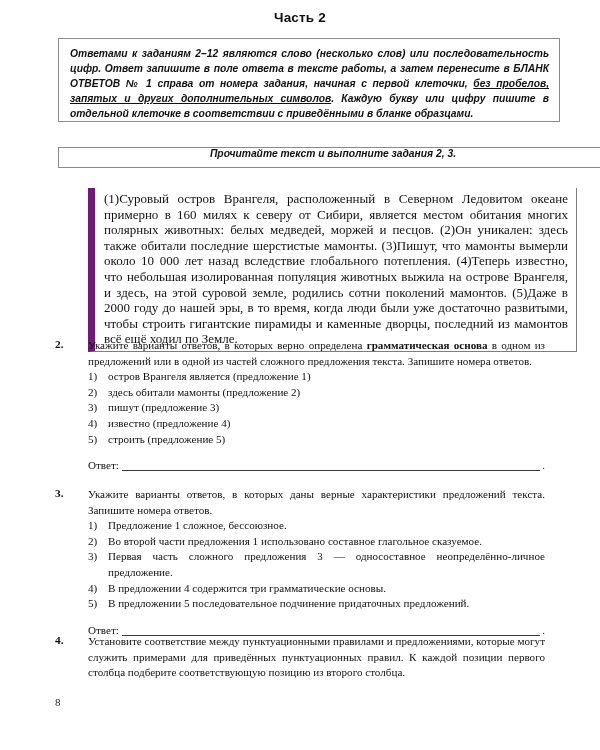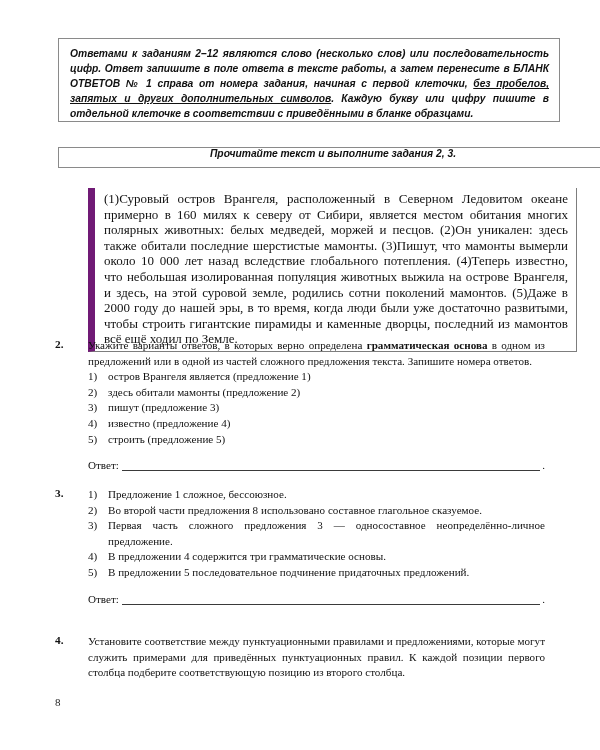--- a/index.html
+++ b/index.html
@@ -173,20 +173,21 @@
     top: 696px;
     font-size: 11px;
     color: #222;
   }
 </style>
 </head>
 <body>
 
 <div class="page">
 
+  <div class="part-title">Часть 2</div>
 
   <div class="instruction-box" id="instruction-box"><span>Ответами к заданиям 2–12 являются слово (несколько слов) или последовательность цифр. Ответ запишите в поле ответа в тексте работы, а затем перенесите в БЛАНК ОТВЕТОВ № 1 справа от номера задания, начиная с первой клеточки, </span><span class="u">без пробелов, запятых и других дополнительных символов</span><span>. Каждую букву или цифру пишите в отдельной клеточке в соответствии с приведёнными в бланке образцами.</span></div>
 
   <div class="read-banner">
     <span>Прочитайте текст и выполните задания 2, 3.</span>
   </div>
 
   <div class="passage-box">(1)Суровый остров Врангеля, расположенный в Северном Ледовитом океане примерно в 160 милях к северу от Сибири, является местом обитания многих полярных животных: белых медведей, моржей и песцов. (2)Он уникален: здесь также обитали последние шерстистые мамонты. (3)Пишут, что мамонты вымерли около 10 000 лет назад вследствие глобального потепления. (4)Теперь известно, что небольшая изолированная популяция животных выжила на острове Врангеля, и здесь, на этой суровой земле, родились сотни поколений мамонтов. (5)Даже в 2000 году до нашей эры, в то время, когда люди были уже достаточно развитыми, чтобы строить гигантские пирамиды и каменные дворцы, последний из мамонтов всё ещё ходил по Земле.</div>
 
   <div id="questions-root">
@@ -219,28 +220,29 @@
           <div class="answer-row">
             <span class="answer-label">Ответ:</span>
             <span class="answer-line"></span>
             <span class="answer-dot">.</span>
           </div>
         </div>
       </div>
       <div class="question" style="top: 487px;">
         <div class="q-num">3.</div>
         <div class="q-body">
+          <div class="q-stem"><span>Укажите варианты ответов, в которых даны верные характеристики предложений текста. Запишите номера ответов.</span></div>
           <ul class="opt-list">
             <li class="opt">
               <span class="opt-marker">1)</span>
               <span class="opt-text">Предложение 1 сложное, бессоюзное.</span>
             </li>
             <li class="opt">
               <span class="opt-marker">2)</span>
-              <span class="opt-text">Во второй части предложения 8 использовано составное глагольное сказуемое.</span>
+              <span class="opt-text">Во второй части предложения 1 использовано составное глагольное сказуемое.</span>
             </li>
             <li class="opt">
               <span class="opt-marker">3)</span>
               <span class="opt-text">Первая часть сложного предложения 3 — односоставное неопределённо-личное предложение.</span>
             </li>
             <li class="opt">
               <span class="opt-marker">4)</span>
               <span class="opt-text">В предложении 4 содержится три грамматические основы.</span>
             </li>
             <li class="opt">

